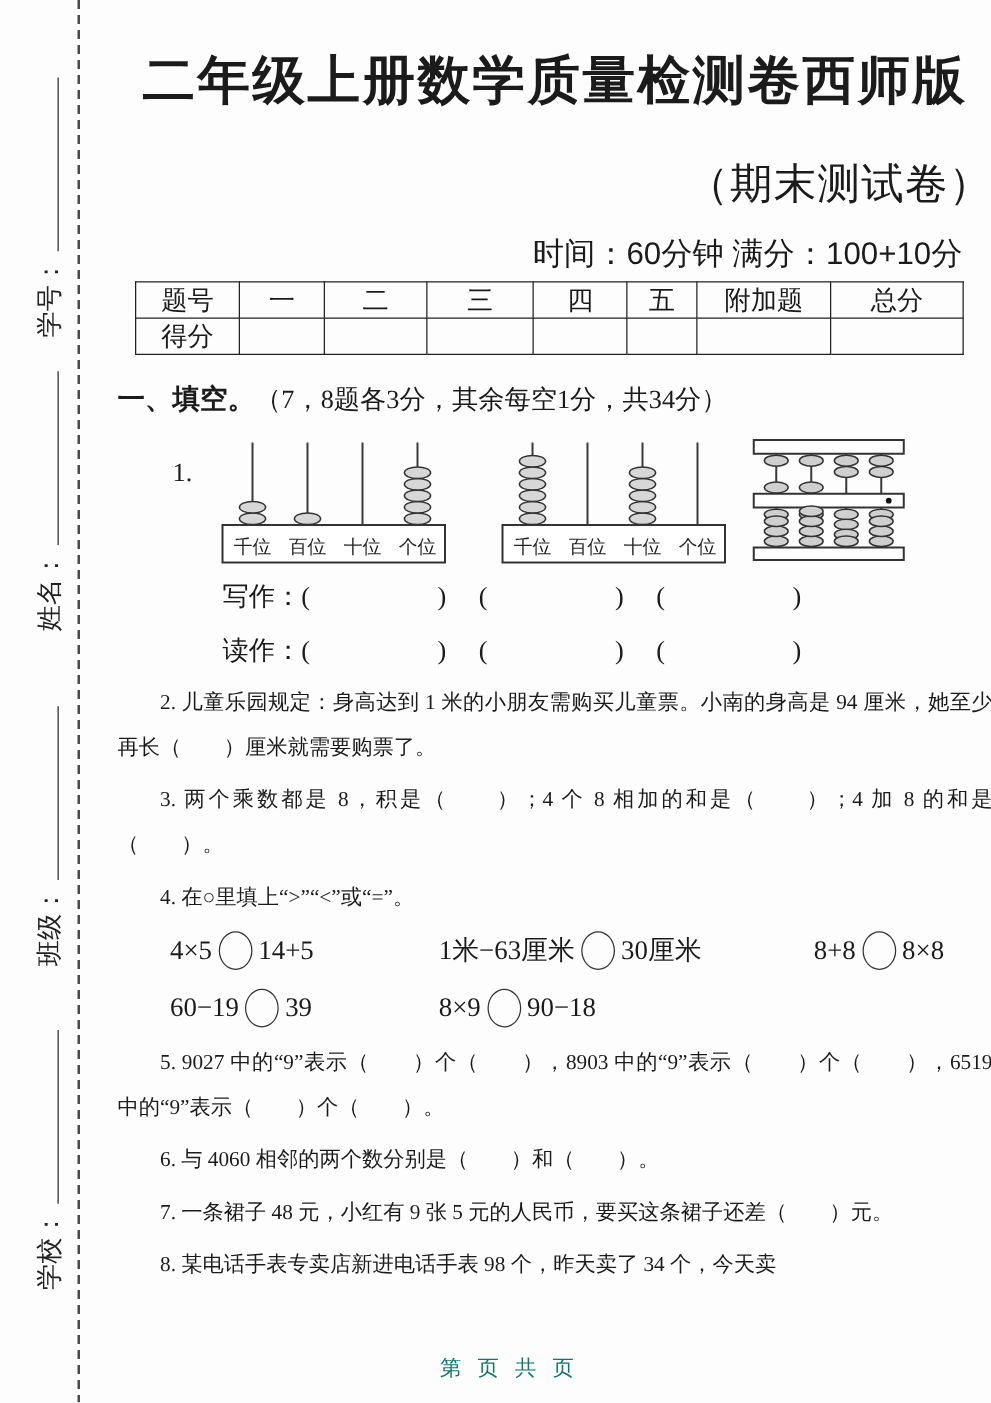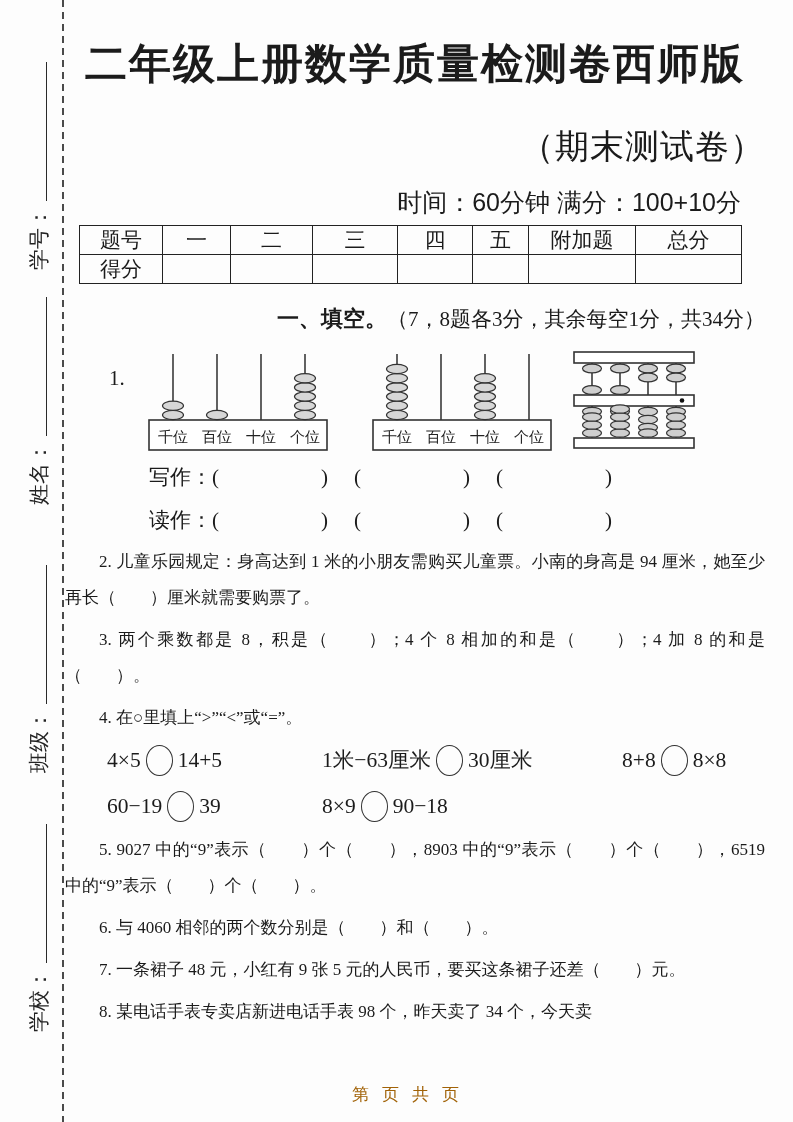--- a/index.html
+++ b/index.html
@@ -19,21 +19,21 @@
   
   .side-item {
     position:absolute; left:-66px; width:210px; height:26px;
     display:flex; align-items:center;
     transform:rotate(-90deg);
     font-size:21px; color:#222;
   }
   .side-item .fill-line {
     flex:1; border-bottom:1.6px solid #2a2a2a; align-self:flex-end; margin:0 2px 5px 6px; height:1px;
   }
-  .content { position:absolute; left:65px; top:0; width:700px; }
+  .content { position:absolute; left:94px; top:0; width:700px; }
 
   .title {
     margin-top:36px; text-align:center;
     font-family:"Liberation Sans", sans-serif; font-weight:bold;
     font-size:42px; letter-spacing:2px;
   }
   .subtitle {
     margin-top:32px; text-align:right;
     font-family:"Liberation Sans", sans-serif; font-weight:normal;
     font-size:34px; letter-spacing:1px;
@@ -42,21 +42,21 @@
     margin-top:16px; text-align:right; padding-right:24px;
     font-family:"Liberation Sans", sans-serif; font-size:25px;
   }
   table.score {
     margin:6px 0 0 14px; border-collapse:collapse; table-layout:fixed; width:662px;
     font-family:"Liberation Sans", sans-serif; font-size:21px;
   }
   table.score td {
     border:1.8px solid #222; text-align:center; height:24px; overflow:hidden;
   }
-  .section-heading { margin:20px 0 0 0; font-size:22px;text-align:right; }
+  .section-heading { margin:20px 0 0 0; font-size:22px; }
   .section-heading .hb { font-family:"Liberation Sans", sans-serif; font-weight:bold; }
   .section-heading .hr2 { font-size:21px; }
 
   .q1-row { display:flex; align-items:flex-start; margin:16px 0 2px 44px; }
   .q1-num { font-size:21px; margin:16px 18px 0 0; }
   .fig-stand { width:190px; height:102px; }
   .fig-stand + .fig-stand { margin-left:34px; }
   .fig-abacus { width:126px; height:102px; margin-left:14px; }
 
   .blank-row { margin:8px 0 0 84px; font-size:21px; line-height:35px; display:flex; }
@@ -72,21 +72,21 @@
     padding-left:42px; margin-top:4px; row-gap:6px;
     font-size:21.5px; line-height:40px;
   }
   .cmp { white-space:nowrap; }
   .circle {
     display:inline-block; width:27px; height:31px; border:1.6px solid #333;
     border-radius:50%; vertical-align:middle; margin:0 5px 4px 5px;
   }
   .footer {
     position:absolute; left:82px; bottom:16px; width:660px; text-align:center;
-    font-family:Liberation Sans, sans-serif; font-size:17px; letter-spacing:13px; color:#a16207;
+    font-family:Liberation Sans, sans-serif; font-size:17px; letter-spacing:13px; color:#0f766e;
   }
 </style>
 </head>
 <body>
 
 <div class="binding-line"></div>
 
 <div class="side-item" style="top:152px;">
   <span>学号：</span>
   <span class="fill-line"></span>

